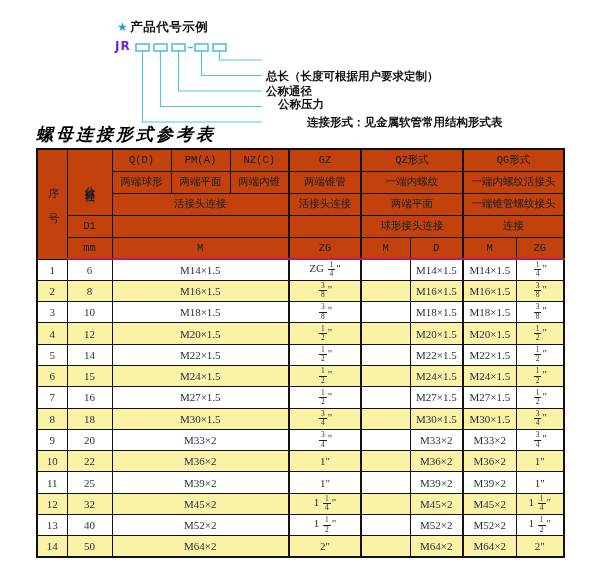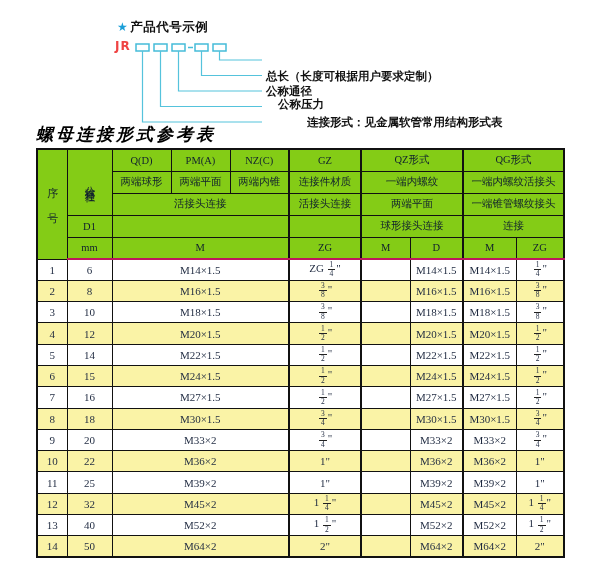--- a/index.html
+++ b/index.html
@@ -11,21 +11,21 @@
   
   .diagram{position:absolute;left:0;top:0;width:524px;height:146px;}
   .diagram svg{position:absolute;left:0;top:0;}
   .star-heading{
     position:absolute;left:117px;top:19px;font-family:"DejaVu Sans","Liberation Sans",sans-serif;
     font-size:12.5px;font-weight:bold;color:#111;letter-spacing:.5px;white-space:nowrap;
   }
   .star-heading .star{color:#1b9fd8;margin-right:2px;font-size:12px;}
   .code-prefix{
     position:absolute;left:115px;top:39px;font-family:"DejaVu Sans","Liberation Sans",sans-serif;
-    font-size:12px;font-weight:bold;color:#ef4444;letter-spacing:1px;
+    font-size:12px;font-weight:bold;color:#6d28d9;letter-spacing:1px;
   }
   .annotation{
     position:absolute;left:266px;height:15px;line-height:14px;white-space:nowrap;
     font-family:"DejaVu Sans","Liberation Sans",sans-serif;font-size:11.5px;font-weight:bold;color:#111;
   }
   .ann-0{top:53px;} .ann-1{top:68.5px;} .ann-2{top:84px;} .ann-3{top:97px;margin-left:12px;} .ann-4{top:115px;margin-left:41px;}
   
   .table-title{
     position:absolute;left:36px;top:123px;font-size:17px;font-weight:bold;font-style:italic;
     letter-spacing:3px;color:#000;white-space:nowrap;text-align:center;
@@ -34,21 +34,21 @@
   table.ref{
     position:absolute;left:36px;top:148px;width:527px;
     border-collapse:collapse;table-layout:fixed;
     font-size:11px;color:#1f2a40;
   }
   table.ref th,table.ref td{
     border:1px solid #111;padding:0 2px;text-align:center;vertical-align:middle;
     font-weight:normal;overflow:hidden;
   }
   table.ref{border:2px solid #111;}
-  thead th{background:#84cc16;font-size:10.5px;color:#10202e;}
+  thead th{background:#c2410c;font-size:10.5px;color:#10202e;font-family:Liberation Mono, monospace;}
   thead tr{height:22px;}
   thead tr.last th{border-bottom:2px solid #be185d;margin-top:16px;}
   tbody tr{height:21.3px;background:#ffffff;}
   tbody tr:nth-child(even){background:#faf3a6;}
   .sec{border-left:2px solid #111 !important;}
   .vtext{
     writing-mode:vertical-lr;text-orientation:upright;
     padding:0;margin:0 auto;
   }
   th.seqcell{letter-spacing:26px;font-size:11px;padding-top:10px;}
@@ -109,21 +109,21 @@
       <th>PM(A)</th>
       <th>NZ(C)</th>
       <th class="sec">GZ</th>
       <th colspan="2" class="sec">QZ形式</th>
       <th colspan="2" class="sec">QG形式</th>
     </tr>
     <tr>
       <th>两端球形</th>
       <th>两端平面</th>
       <th>两端内锥</th>
-      <th class="sec">连接件材质</th>
+      <th class="sec">两端锥管</th>
       <th colspan="2" class="sec">一端内螺纹</th>
       <th colspan="2" class="sec">一端内螺纹活接头</th>
     </tr>
     <tr>
       <th colspan="3">活接头连接</th>
       <th class="sec">活接头连接</th>
       <th colspan="2" class="sec">两端平面</th>
       <th colspan="2" class="sec">一端锥管螺纹接头</th>
     </tr>
     <tr>

